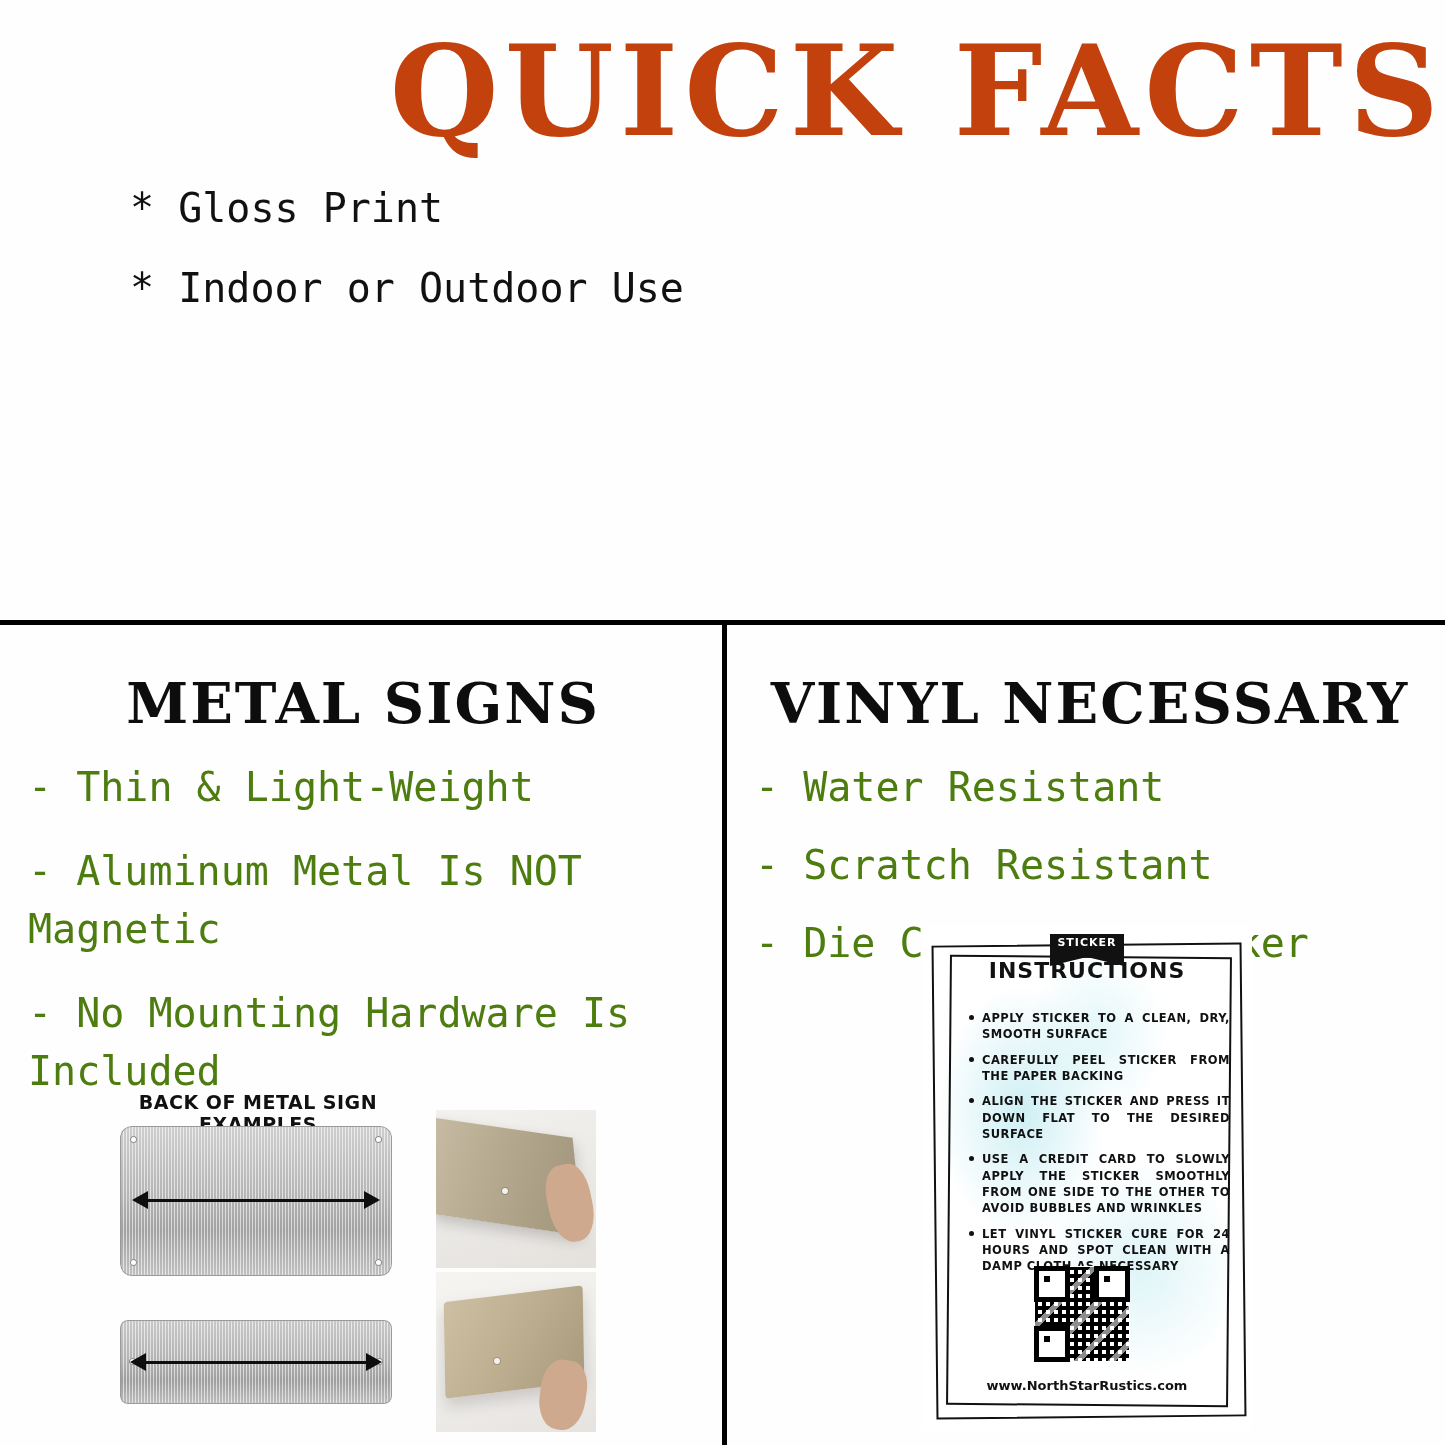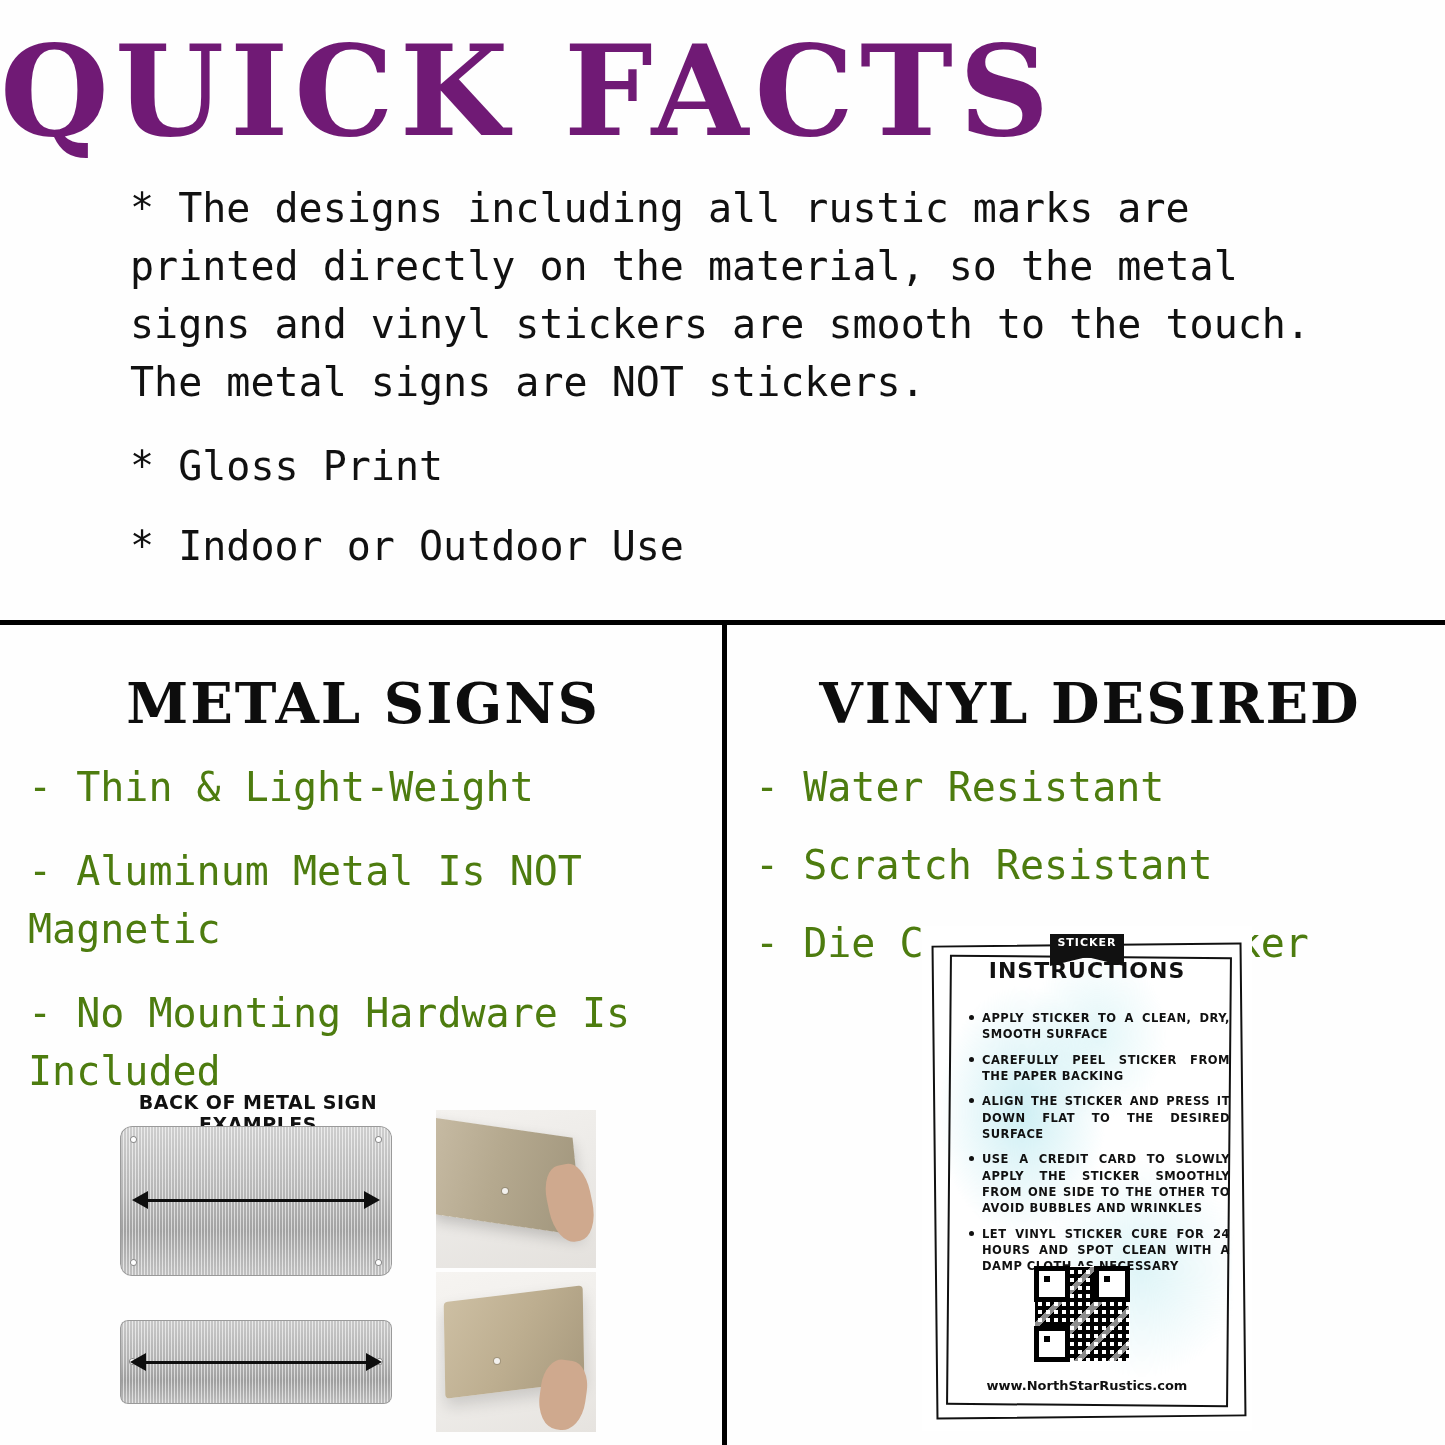--- a/index.html
+++ b/index.html
@@ -21,28 +21,28 @@
 
   
   .top-section {
     position: absolute;
     left: 0; top: 0;
     width: 1445px;
     height: 622px;
     box-sizing: border-box;
   }
   .main-title {
-    text-align: left;
+    text-align: right;
     font-family: "DejaVu Serif", serif;
     font-weight: bold;
     font-size: 125px;
     letter-spacing: 6px;
     line-height: 1.05;
     margin: 26px 0 0 0;
-    color: #701a75;
+    color: #c2410c;
   }
   .facts {
     margin: 22px 0 0 0;
     padding: 0 100px 0 130px;
   }
   .fact-line {
     font-family: "DejaVu Sans Mono", monospace;
     font-size: 40px;
     line-height: 1.45;
     color: #111111;
@@ -329,21 +329,20 @@
   }
 </style>
 </head>
 <body>
 
 <div id="page">
 
   <div class="top-section">
     <div class="main-title">QUICK FACTS</div>
     <div class="facts">
-      <p class="fact-line">* The designs including all rustic marks are printed directly on the material, so the metal signs and vinyl stickers are smooth to the touch. The metal signs are NOT stickers.</p>
       <p class="fact-line fact-short">* Gloss Print</p>
       <p class="fact-line fact-short">* Indoor or Outdoor Use</p>
     </div>
   </div>
 
   <div class="hr-main"></div>
   <div class="vr-main"></div>
 
   <div class="col col-left">
     <div class="col-title">METAL SIGNS</div>
@@ -381,21 +380,21 @@
 
       <div class="photo photo-bottom">
         <span class="sheet-bottom"></span>
         <span class="hole-dot" style="left:58px; top:86px;"></span>
         <span class="thumb thumb-bottom"></span>
       </div>
     </div>
   </div>
 
   <div class="col col-right">
-    <div class="col-title">VINYL DESIRED</div>
+    <div class="col-title">VINYL NECESSARY</div>
     <p class="bullet">- Water Resistant</p>
     <p class="bullet">- Scratch Resistant</p>
     <p class="bullet">- Die Cut Vinyl Sticker</p>
 
     <div class="sticker-card">
       <div class="watercolor"></div>
       <div class="frame-outer"></div>
       <div class="frame-inner"></div>
       <div class="ribbon">STICKER</div>
       <div class="sticker-heading">INSTRUCTIONS</div>

